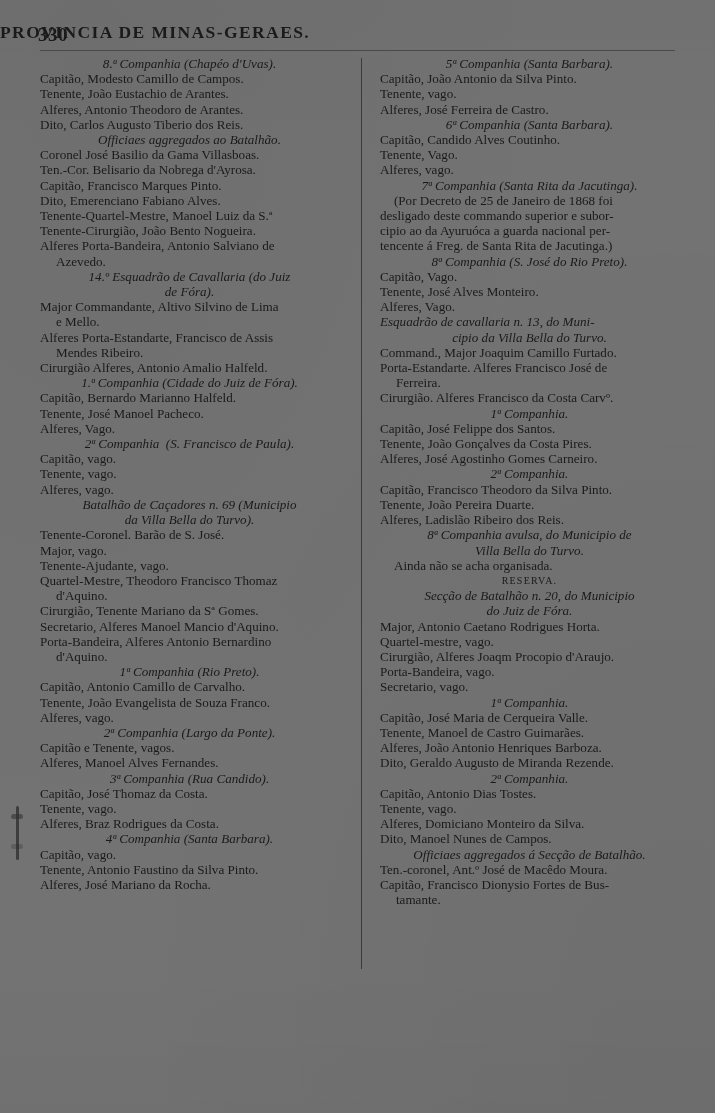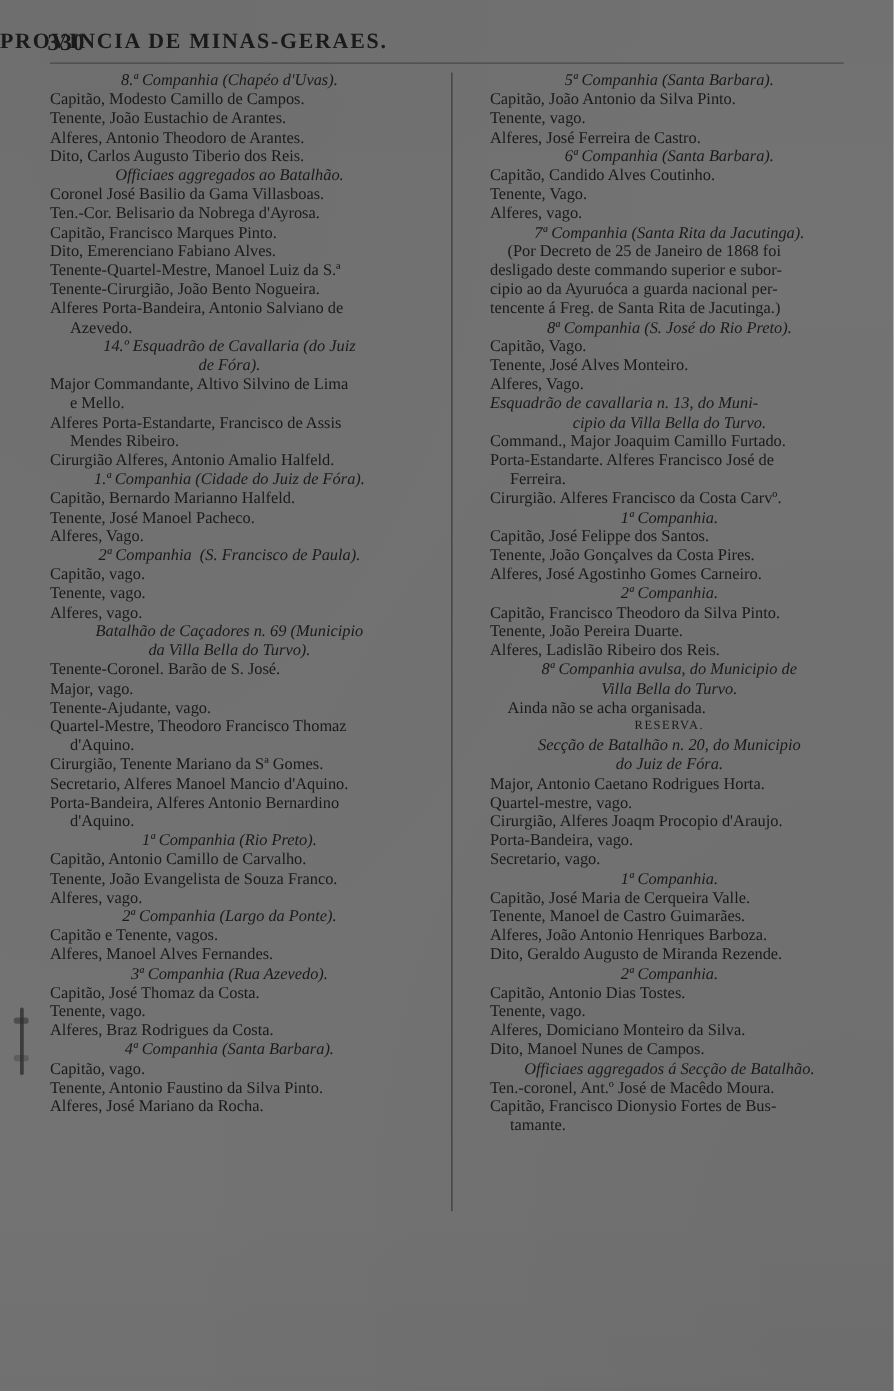--- a/index.html
+++ b/index.html
@@ -65,21 +65,21 @@
     border-top: 1px solid #2a2a2a;
     opacity: 0.55;
   }
   .columns {
     position: absolute;
     top: 56px;
     left: 40px;
     right: 36px;
     bottom: 24px;
     display: flex;
-    gap: 16px;
+    gap: 4px;
   }
   .col {
     width: 318px;
     font-size: 13.1px;
     line-height: 15.2px;
   }
   .col-left { padding-right: 10px; }
   .col-divider {
     width: 1px;
     background: #2b2b2b;
@@ -193,21 +193,21 @@
         <p class="ln">Secretario, Alferes Manoel Mancio d'Aquino.</p>
         <p class="ln">Porta-Bandeira, Alferes Antonio Bernardino</p>
         <p class="ln hang">d'Aquino.</p>
         <p class="ln center-ital">1ª Companhia (Rio Preto).</p>
         <p class="ln">Capitão, Antonio Camillo de Carvalho.</p>
         <p class="ln">Tenente, João Evangelista de Souza Franco.</p>
         <p class="ln">Alferes, vago.</p>
         <p class="ln center-ital">2ª Companhia (Largo da Ponte).</p>
         <p class="ln">Capitão e Tenente, vagos.</p>
         <p class="ln">Alferes, Manoel Alves Fernandes.</p>
-        <p class="ln center-ital">3ª Companhia (Rua Azevedo).</p>
+        <p class="ln center-ital">3ª Companhia (Rua Candido).</p>
         <p class="ln">Capitão, José Thomaz da Costa.</p>
         <p class="ln">Tenente, vago.</p>
         <p class="ln">Alferes, Braz Rodrigues da Costa.</p>
         <p class="ln center-ital">4ª Companhia (Santa Barbara).</p>
         <p class="ln">Capitão, vago.</p>
         <p class="ln">Tenente, Antonio Faustino da Silva Pinto.</p>
         <p class="ln">Alferes, José Mariano da Rocha.</p>
       </div>
     <div class="col-divider"></div>
     <div class="col col-right" id="right-col">

